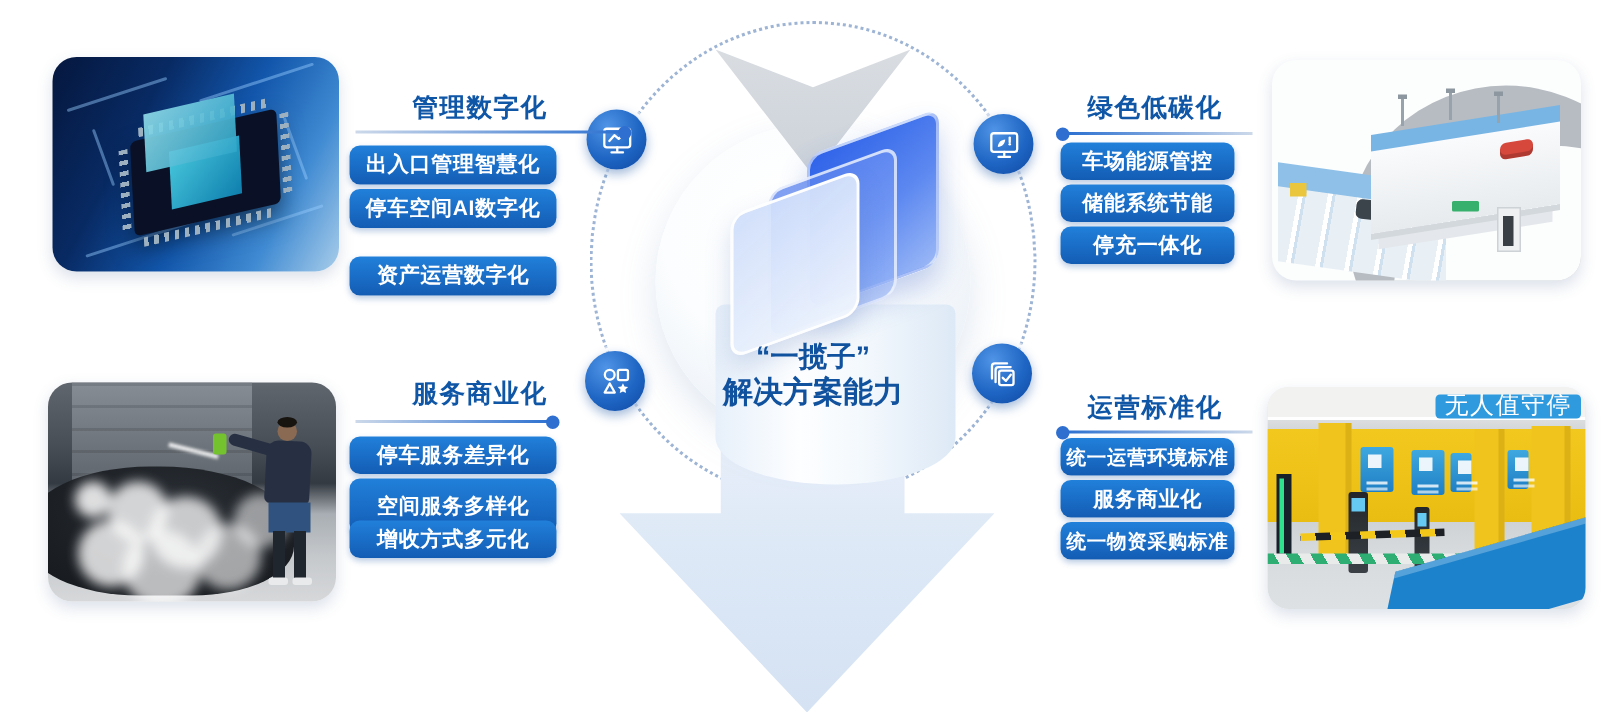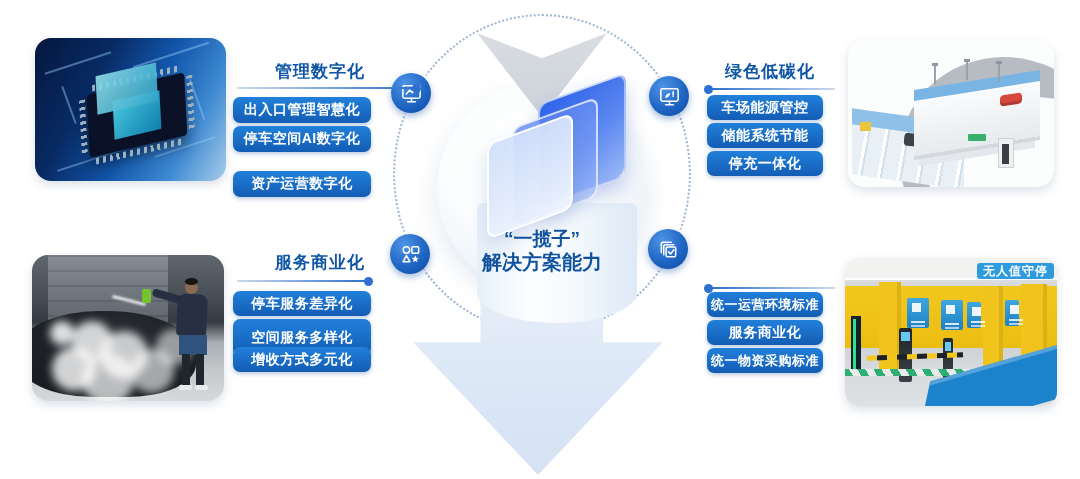--- a/index.html
+++ b/index.html
@@ -120,21 +120,21 @@
   .photo-br{left:845px;top:258px;width:212px;height:148px;border-radius:14px;
         background:linear-gradient(180deg,#ecedee 0%,#e0e2e3 12%,#cfd2d4 22%,#c2c6c9 34%,#c9cdd0 52%,#d8dbde 75%,#dee1e3 100%);}
   .br-ceil{left:0;top:0;width:100%;height:20px;background:#f2f2f1;border-bottom:2px solid #ffffff;}
   .br-wall{left:0;top:28px;width:100%;height:62px;background:linear-gradient(180deg,#f3c81e,#eabd12);}
   .br-pillar{background:#f0c41c;box-shadow:inset -4px 0 0 rgba(160,120,0,.25);}
   .br-sign{width:22px;height:30px;background:linear-gradient(180deg,#3fa8e0,#1f7fc4);border-radius:2px;}
   .br-sign::before{content:"";position:absolute;left:5px;top:5px;width:9px;height:9px;background:#fff;opacity:.9;}
   .br-sign::after{content:"";position:absolute;left:4px;bottom:5px;width:14px;height:2px;background:#fff;opacity:.8;
         box-shadow:0 4px 0 rgba(255,255,255,.8);}
   .br-banner{right:3px;top:5px;height:16px;padding:0 6px;background:#2f9ade;border-radius:3px;
-        color:#fff;font-size:12px;font-weight:bold;line-height:16px;letter-spacing:1px;z-index:3;}
+        color:#fff;font-size:16px;font-weight:normal;line-height:16px;letter-spacing:1px;z-index:3;}
   .br-kiosk{background:linear-gradient(180deg,#23272b,#3a4046);border-radius:2px;}
   .br-kiosk::before{content:"";position:absolute;left:2px;top:4px;right:2px;height:9px;background:#66c9f2;}
   .br-gate{left:22px;top:96px;width:96px;height:5px;transform:rotate(-2deg);
         background:repeating-linear-gradient(90deg,#f4c81a 0 10px,#1d2024 10px 20px);}
   .br-greenpanel{left:6px;top:58px;width:10px;height:58px;background:#16202a;}
   .br-greenpanel::before{content:"";position:absolute;left:2px;top:3px;width:3px;height:50px;background:#2fe08d;}
   .br-bluefloor{right:-24px;bottom:-8px;width:160px;height:52px;background:#1d82cc;
         transform:rotate(-16deg) skewX(-28deg);box-shadow:inset 0 4px 0 rgba(255,255,255,.25);}
   .br-hazard{left:0;bottom:30px;width:130px;height:7px;
         background:repeating-linear-gradient(60deg,#2fae74 0 7px,#e8ebe9 7px 14px);}
@@ -209,20 +209,21 @@
   <div class="pill pr" style="top:151px;">停充一体化</div>
 
   <div class="abs grp-title" style="left:250px;top:251px;width:140px;">服务商业化</div>
   <div class="abs uline to-right" style="left:237px;top:280px;width:132px;">
       <span class="dot"></span>
     </div>
   <div class="pill pl" style="top:291px;height:25px;">停车服务差异化</div>
   <div class="pill pl" style="top:319px;height:37px;">空间服务多样化</div>
   <div class="pill pl" style="top:347px;height:25px;">增收方式多元化</div>
 
+  <div class="abs grp-title" style="left:707px;top:260px;width:126px;">运营标准化</div>
   <div class="abs uline to-left" style="left:710px;top:287px;width:125px;">
       <span class="dot"></span>
     </div>
   <div class="pill pr" style="top:292px;font-size:13px;">统一运营环境标准</div>
   <div class="pill pr" style="top:320px;">服务商业化</div>
   <div class="pill pr" style="top:348px;font-size:13px;">统一物资采购标准</div>
 
   <div class="abs photo photo-tl">
     <div class="abs trace" style="left:8px;top:24px;width:70px;transform:rotate(-18deg);"></div>
     <div class="abs trace" style="left:96px;top:16px;width:80px;transform:rotate(-18deg);"></div>

